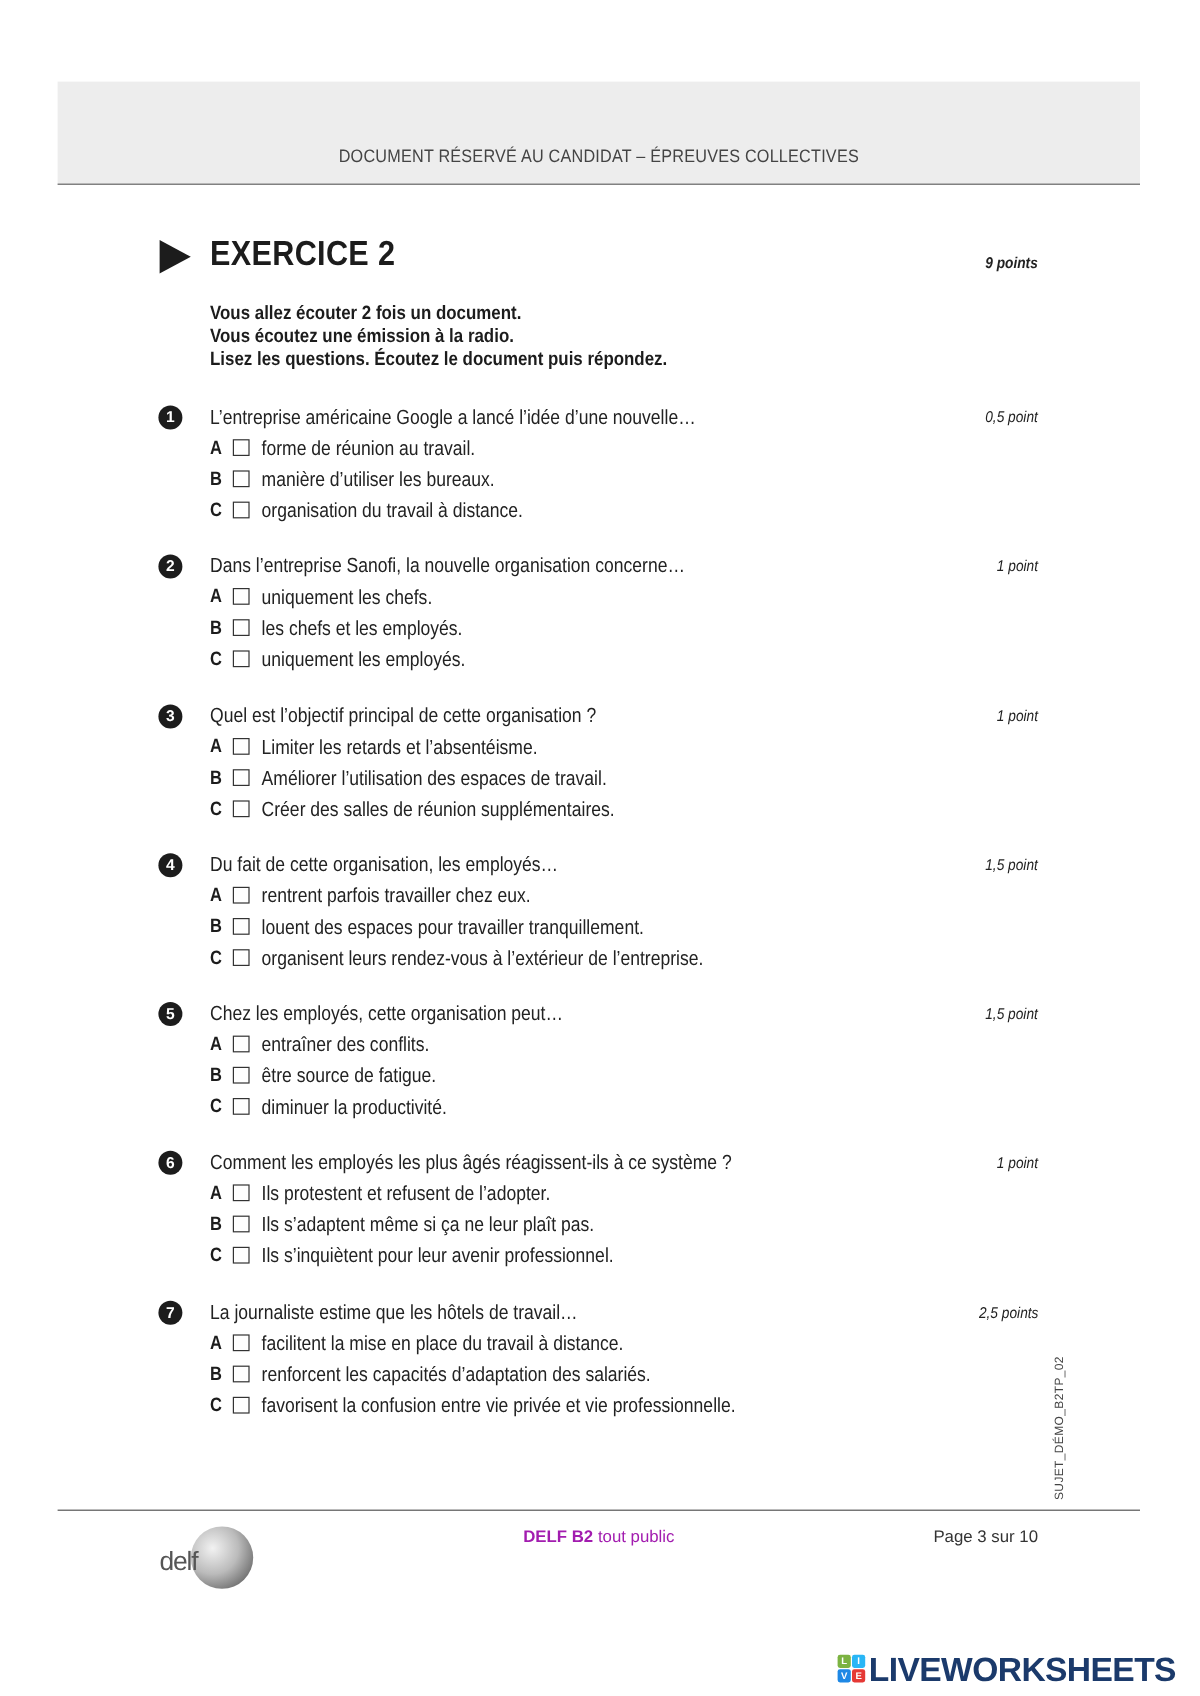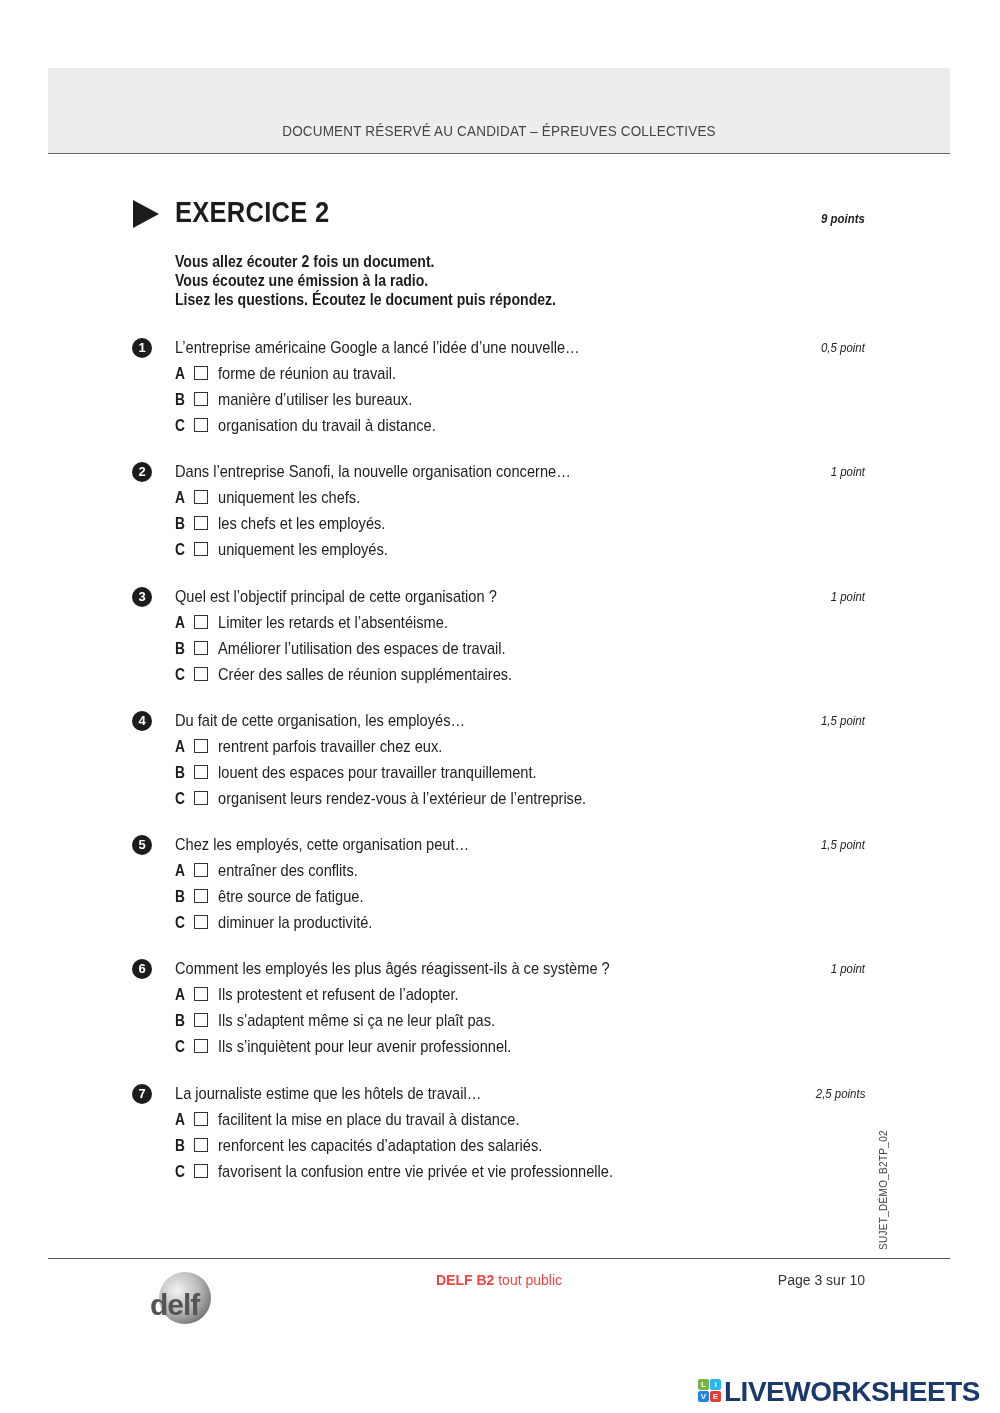--- a/index.html
+++ b/index.html
@@ -26,25 +26,25 @@
               transform:scaleX(0.88); transform-origin:right; }
   .option { position:absolute; left:175px; height:20px; white-space:nowrap; }
   .opt-letter { position:absolute; left:0; top:0; font-size:16px; font-weight:bold; line-height:20px; color:#1c1c1c;
                 transform:scaleX(0.86); transform-origin:left; }
   .opt-box { position:absolute; left:19px; top:2px; width:14px; height:14px; border:1.3px solid #333; background:#fff; box-sizing:border-box; cursor:pointer; }
   .opt-text { position:absolute; left:43px; top:0; font-size:17px; line-height:20px; color:#222;
               transform:scaleX(0.86); transform-origin:left; }
   .side-code { position:absolute; left:878px; top:1250px; font-size:10px; color:#444; transform:rotate(-90deg);
                transform-origin:left top; white-space:nowrap; letter-spacing:0.3px; }
   .footer-line { position:absolute; left:48px; top:1258px; width:902px; height:0; border-top:1.5px solid #555; }
-  .footer-center { position:absolute; left:436px; top:1272px; font-size:14px; color:#ef4444; }
+  .footer-center { position:absolute; left:436px; top:1272px; font-size:14px; color:#a21caf; }
   .footer-center b { font-weight:bold; }
   .footer-page { position:absolute; right:135px; top:1272px; font-size:14px; color:#333; }
   .delf-logo { position:absolute; left:133px; top:1268px; width:80px; height:58px; }
-  .delf-word { position:absolute; left:17px; top:20px; font-size:30px; font-weight:bold; color:#555; letter-spacing:-1px; }
+  .delf-word { position:absolute; left:0; top:20px; font-size:22px; font-weight:normal; color:#555; letter-spacing:-1px; }
   .delf-globe { position:absolute; left:26px; top:4px; width:52px; height:52px; border-radius:50%;
                 background: radial-gradient(circle at 35% 35%, #f2f2f2 0%, #bbb 45%, #444 100%); }
   .lw-logo { position:absolute; left:698px; top:1376px; height:32px; }
   .lw-tiles { position:absolute; left:0; top:3px; width:24px; height:24px; }
   .lw-tile { position:absolute; width:11px; height:11px; font-size:8px; font-weight:bold; color:#fff; text-align:center; line-height:11px; border-radius:2px; }
   .lw-text { position:absolute; left:26px; top:0; font-size:28px; font-weight:bold; color:#1b3a6b; letter-spacing:-0.5px; white-space:nowrap; }
 </style>
 </head>
 <body>
 

